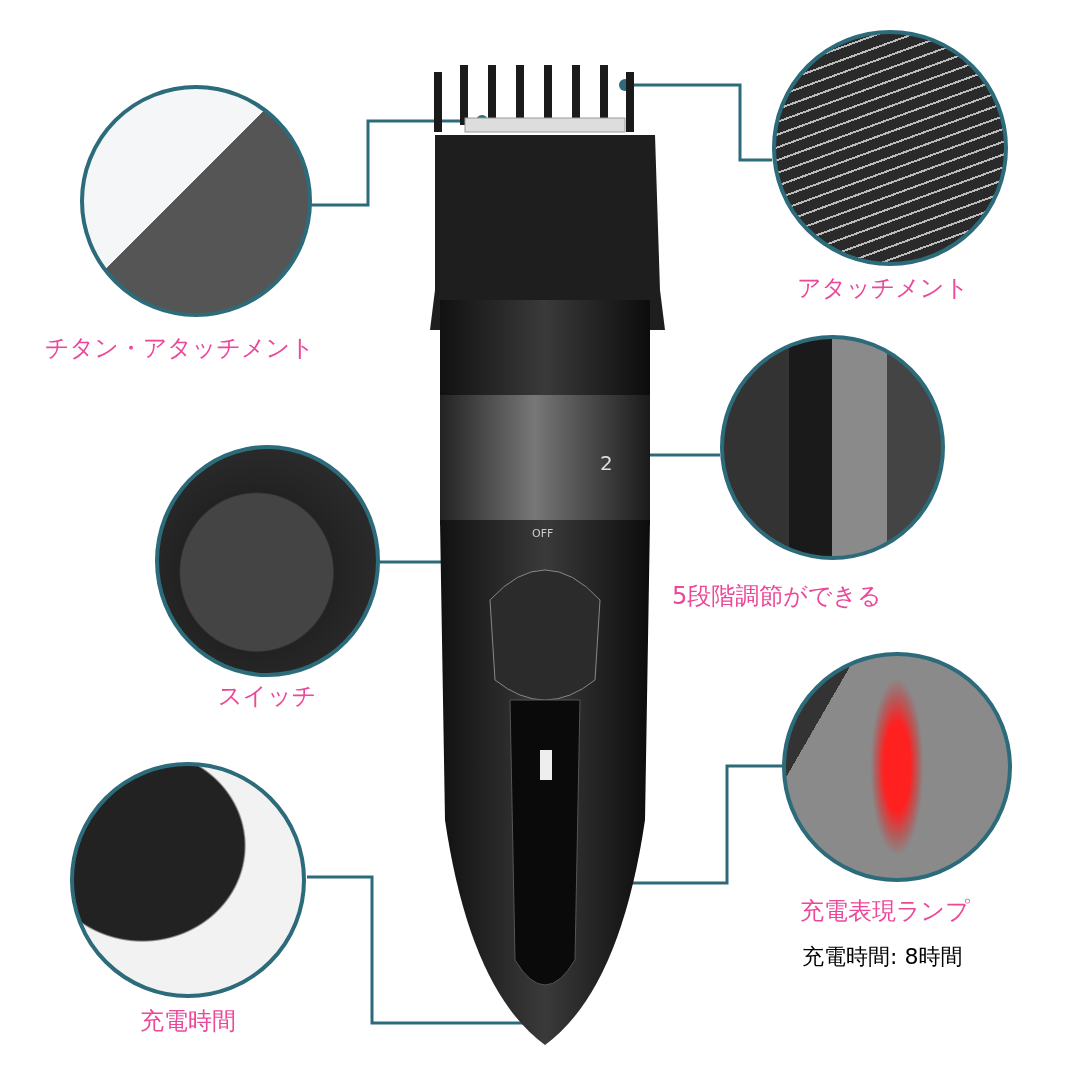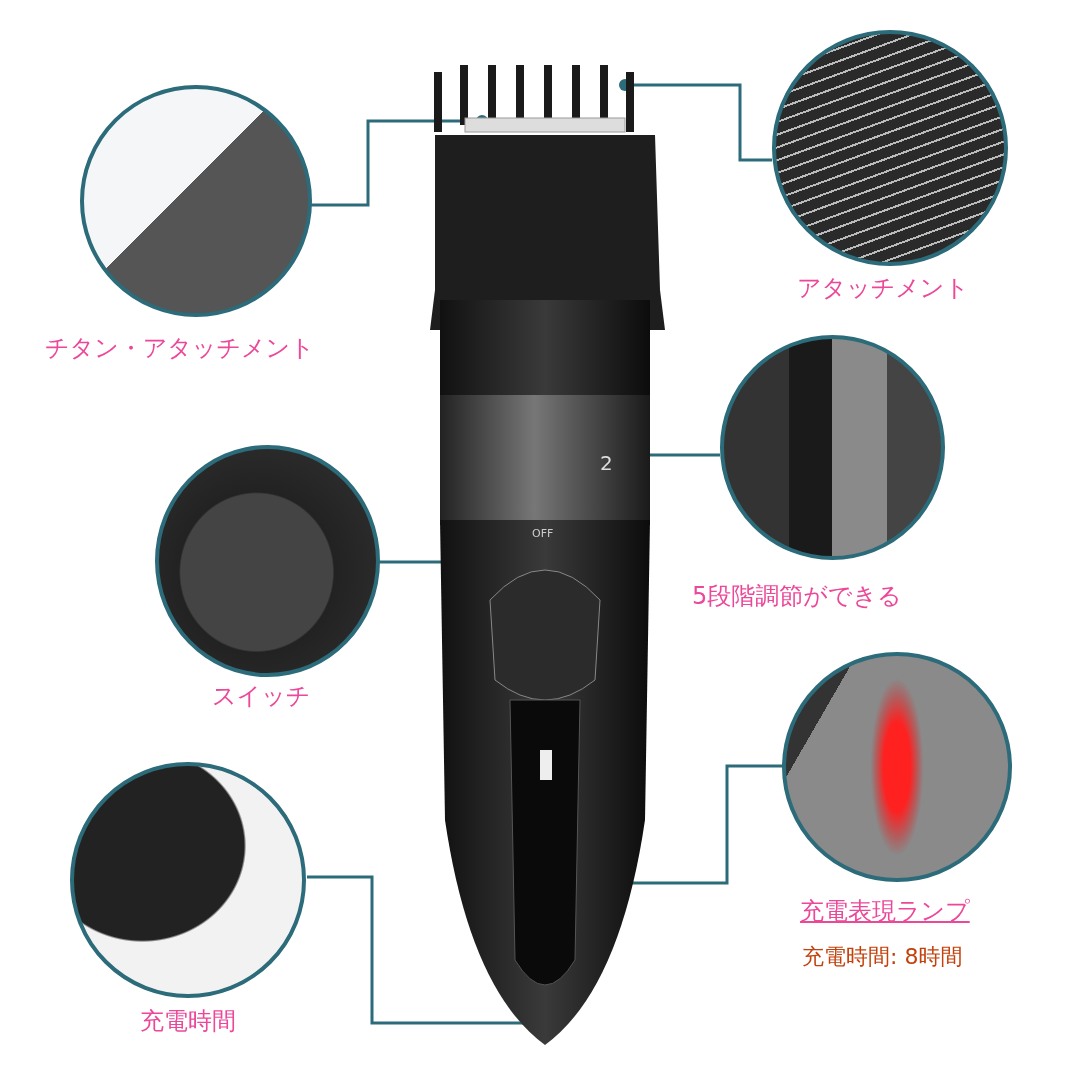--- a/index.html
+++ b/index.html
@@ -1,18 +1,18 @@
 <!DOCTYPE html>
 <html><head>
 <meta charset="utf-8">
 <style>
   html,body{margin:0;padding:0;background:#fff;}
   body{width:1080px;height:1080px;position:relative;overflow:hidden;font-family:"DejaVu Sans",sans-serif;}
   .label{position:absolute;color:#ec4899;font-size:24px;white-space:nowrap;}
-  .sublabel{position:absolute;color:#c2410c;font-size:22px;white-space:nowrap;}
+  .sublabel{position:absolute;color:#000000;font-size:22px;white-space:nowrap;}
   .circle{position:absolute;border-radius:50%;border:4px solid #2c6b7a;overflow:hidden;box-sizing:border-box;}
   svg.lines{position:absolute;left:0;top:0;}
 </style>
 </head>
 <body>
 
 <svg class="lines" width="1080" height="1080">
   <g stroke="#2c6b7a" stroke-width="3" fill="none">
     <polyline points="310,205 368,205 368,121 482,121"></polyline>
     <polyline points="625,85 740,85 740,160 772,160"></polyline>
@@ -67,23 +67,23 @@
   <rect x="120" y="690" width="12" height="30" fill="#eee"></rect>
 </svg>
 
 <div class="circle" style="left:80px;top:85px;width:232px;height:232px;background:linear-gradient(135deg,#f4f6f8 45%,#555 45%);"></div>
 <div class="label" style="left:45px;top:332px;">チタン・アタッチメント</div>
 
 <div class="circle" style="left:772px;top:30px;width:236px;height:236px;background:repeating-linear-gradient(160deg,#2a2a2a 0 10px,#bbb 10px 12px),#fff;"></div>
 <div class="label" style="left:797px;top:272px;">アタッチメント</div>
 
 <div class="circle" style="left:155px;top:445px;width:225px;height:232px;background:radial-gradient(ellipse at 45% 55%,#444 0 45%,#222 46%,#333 100%);"></div>
-<div class="label" style="left:212px;top:680px;">スイッチ</div>
+<div class="label" style="left:218px;top:680px;">スイッチ</div>
 
 <div class="circle" style="left:720px;top:335px;width:225px;height:225px;background:linear-gradient(90deg,#333 0 30%,#1a1a1a 30% 50%,#8a8a8a 50% 75%,#444 75%);"></div>
-<div class="label" style="left:692px;top:580px;">5段階調節ができる</div>
+<div class="label" style="left:672px;top:580px;">5段階調節ができる</div>
 
 <div class="circle" style="left:782px;top:652px;width:230px;height:230px;background:radial-gradient(ellipse 12% 40% at 50% 50%,#ff2020 0 50%,rgba(255,0,0,.3) 80%,transparent 100%),linear-gradient(120deg,#333 0 20%,#8a8a8a 20%);"></div>
-<div class="label" style="left:800px;top:895px;text-decoration:underline;">充電表現ランプ</div>
+<div class="label" style="left:800px;top:895px;">充電表現ランプ</div>
 <div class="sublabel" style="left:802px;top:942px;">充電時間: 8時間</div>
 
 <div class="circle" style="left:70px;top:762px;width:236px;height:236px;background:radial-gradient(ellipse at 30% 35%,#222 0 45%,#f2f2f2 46%);"></div>
 <div class="label" style="left:140px;top:1005px;">充電時間</div>
 
 </body></html>

